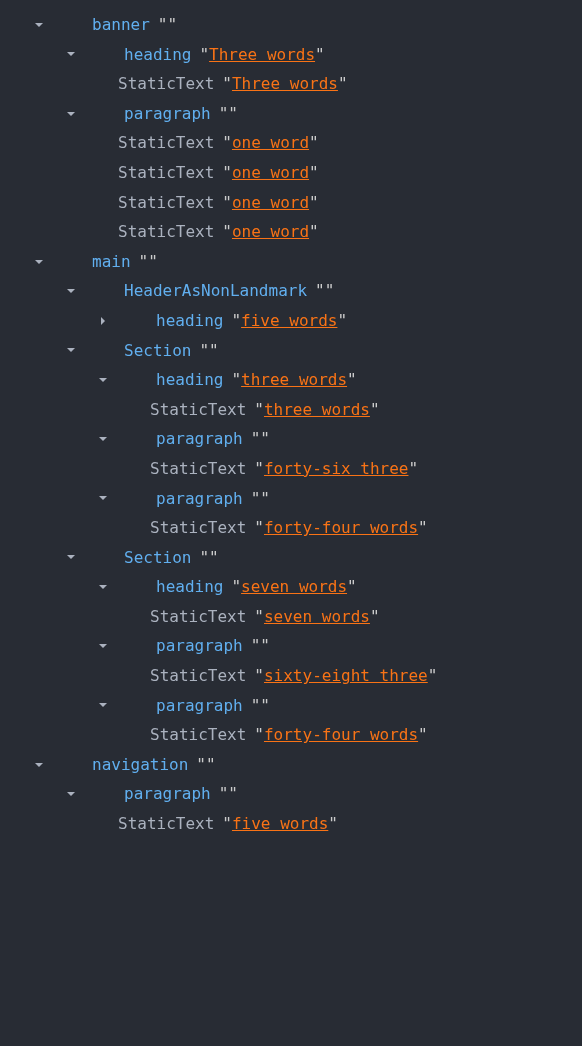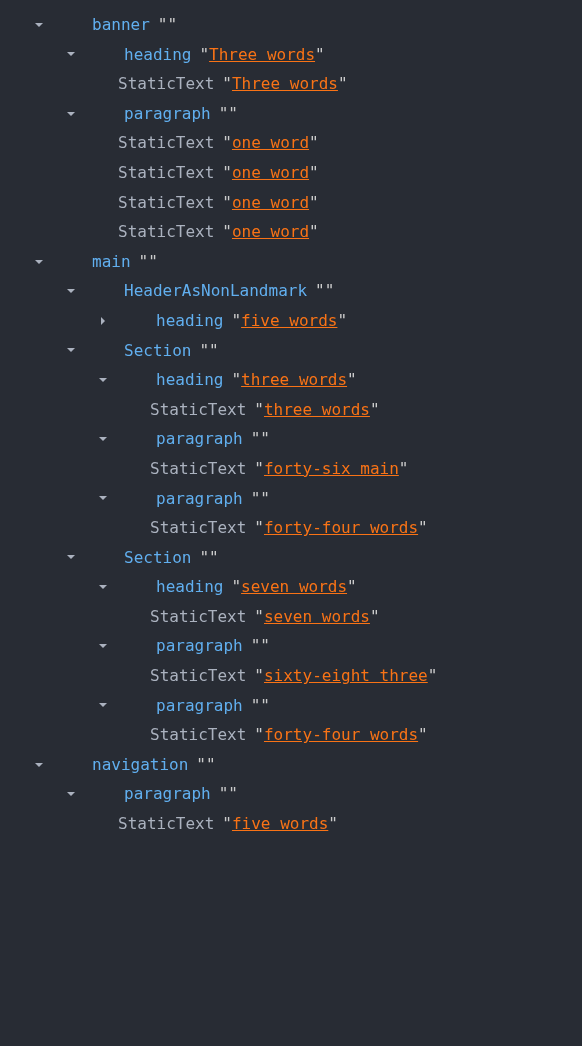--- a/index.html
+++ b/index.html
@@ -180,21 +180,21 @@
       <span class="arrow">
         <svg viewBox="0 0 10 10">
           <path d="M1 3 L5 7 L9 3 Z"></path>
         </svg>
       </span>
       <span class="content"><span class="role">paragraph</span><span class="sp"></span><span class="white">""</span></span>
     </div>
     <div class="row">
       <span class="indent i4"></span>
       <span class="noarrow"></span>
-      <span class="content"><span class="text-role">StaticText</span><span class="sp"></span><span class="white">"</span><span class="string">forty-six main</span><span class="white">"</span></span>
+      <span class="content"><span class="text-role">StaticText</span><span class="sp"></span><span class="white">"</span><span class="string">forty-six three</span><span class="white">"</span></span>
     </div>
     <div class="row">
       <span class="indent i3"></span>
       <span class="arrow">
         <svg viewBox="0 0 10 10">
           <path d="M1 3 L5 7 L9 3 Z"></path>
         </svg>
       </span>
       <span class="content"><span class="role">paragraph</span><span class="sp"></span><span class="white">""</span></span>
     </div>

